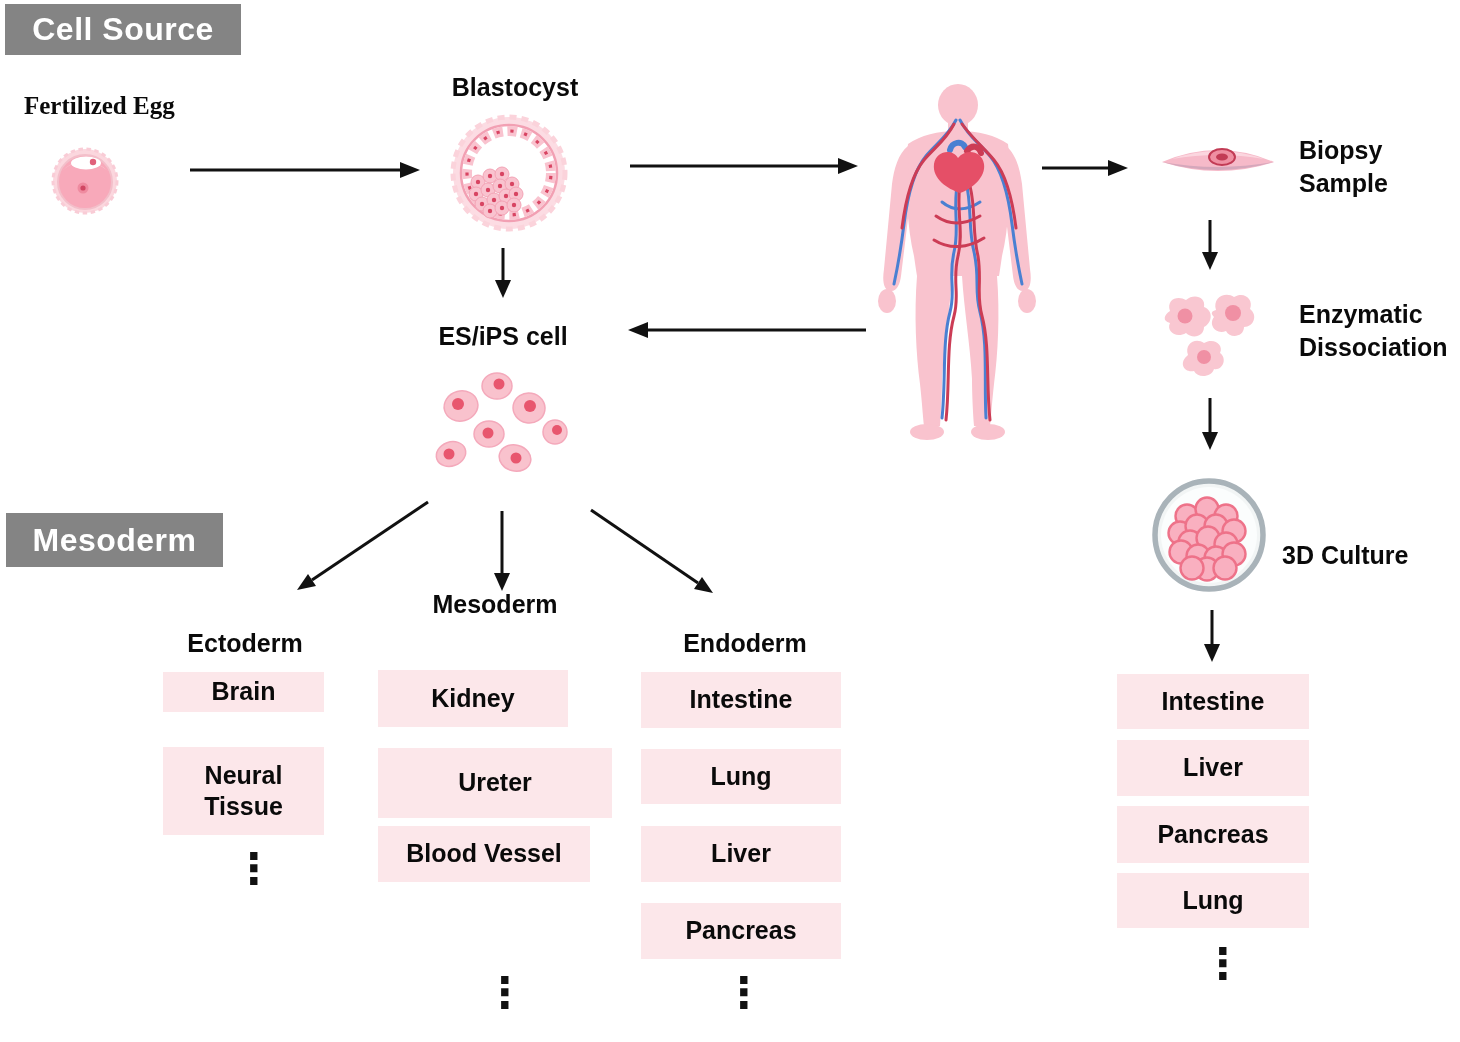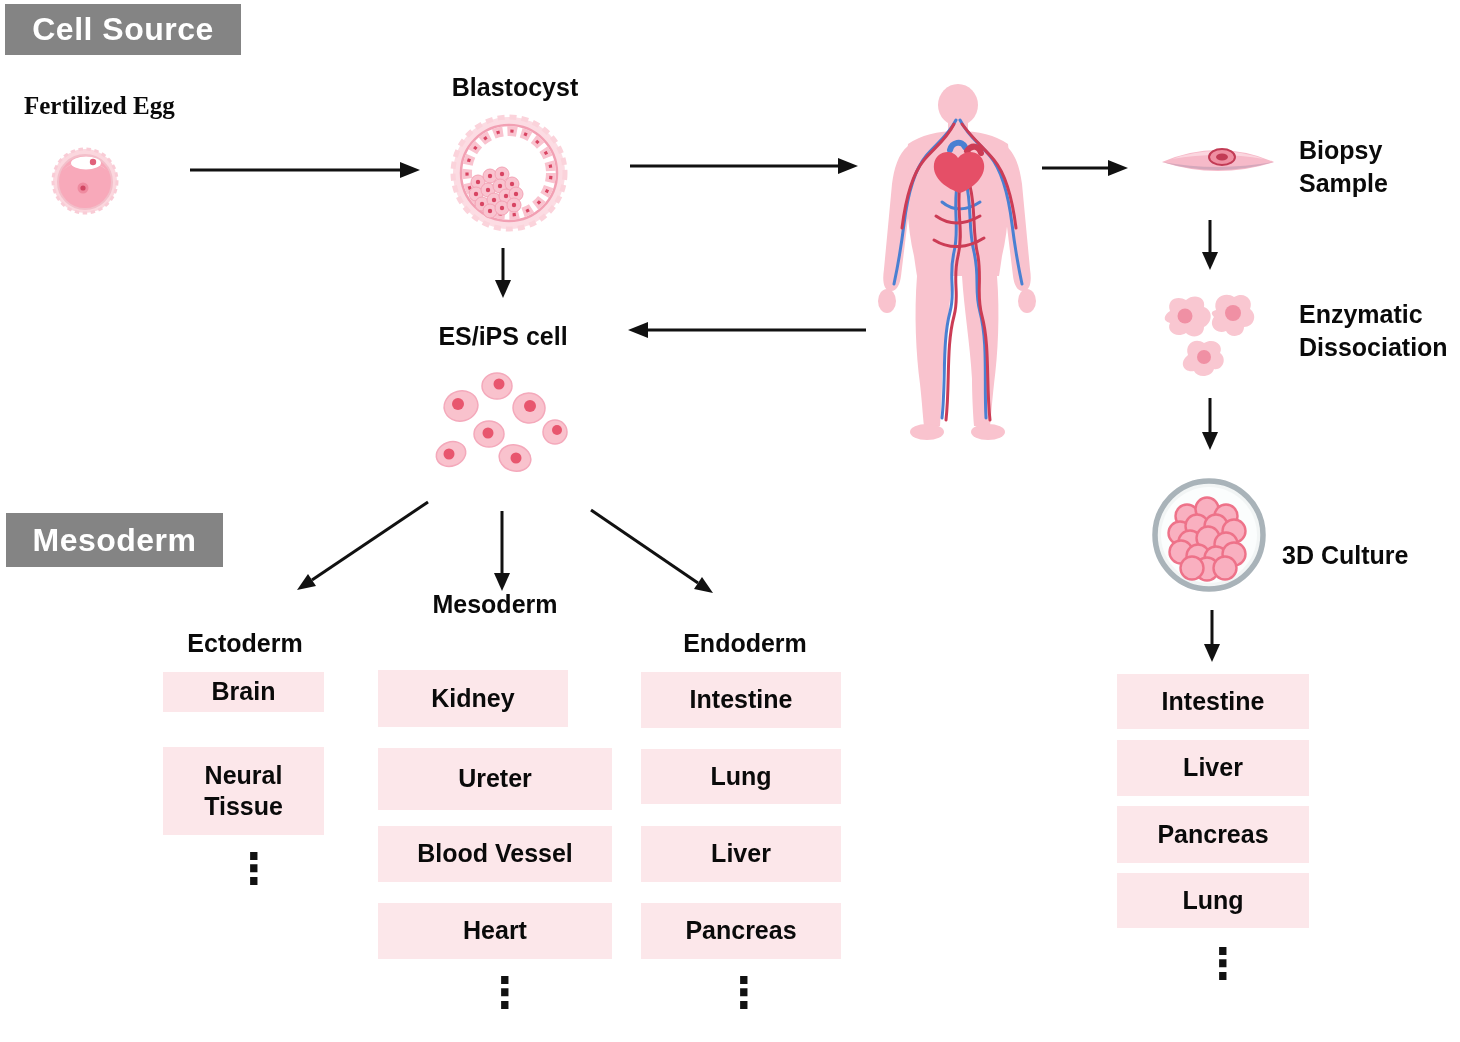--- a/index.html
+++ b/index.html
@@ -51,23 +51,22 @@
   <div class="lbl center" style="left:165px;top:627px;width:160px;">Ectoderm</div>
   <div class="lbl center" style="left:415px;top:588px;width:160px;">Mesoderm</div>
   <div class="lbl center" style="left:665px;top:627px;width:160px;">Endoderm</div>
 
   <div class="pinkbox" style="left:163px;top:672px;width:161px;height:40px;">Brain</div>
   <div class="pinkbox" style="left:163px;top:747px;width:161px;height:88px;">Neural
 Tissue</div>
   <div class="vellipsis" style="left:233px;top:848px;">⋮</div>
 
   <div class="pinkbox" style="left:378px;top:670px;width:190px;height:57px;">Kidney</div>
-  <div class="pinkbox" style="left:378px;top:748px;width:234px;height:62px;">Ureter</div>
-  <div class="pinkbox" style="left:378px;top:826px;width:234px;height:56px;">Blood Vessel</div>
-  <div class="pinkbox" style="left:378px;top:903px;width:234px;height:56px;">Heart</div>
+  <div class="pinkbox" style="left:378px;top:748px;width:234px;height:70px;">Ureter</div>
+  <div class="pinkbox" style="left:378px;top:826px;width:212px;height:56px;">Blood Vessel</div>
   <div class="vellipsis" style="left:484px;top:972px;">⋮</div>
 
   <div class="pinkbox" style="left:641px;top:672px;width:200px;height:56px;">Intestine</div>
   <div class="pinkbox" style="left:641px;top:749px;width:200px;height:55px;">Lung</div>
   <div class="pinkbox" style="left:641px;top:826px;width:200px;height:56px;">Liver</div>
   <div class="pinkbox" style="left:641px;top:903px;width:200px;height:56px;">Pancreas</div>
   <div class="vellipsis" style="left:723px;top:972px;">⋮</div>
 
   <div class="pinkbox" style="left:1117px;top:674px;width:192px;height:55px;">Intestine</div>
   <div class="pinkbox" style="left:1117px;top:740px;width:192px;height:56px;">Liver</div>

